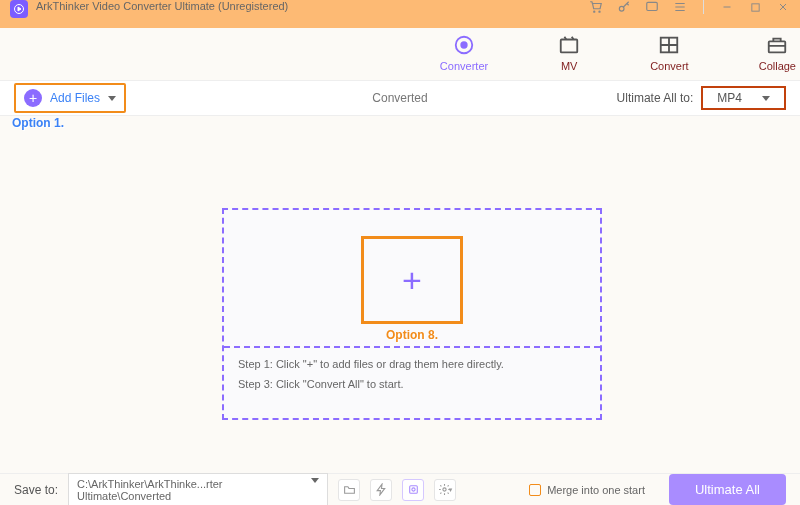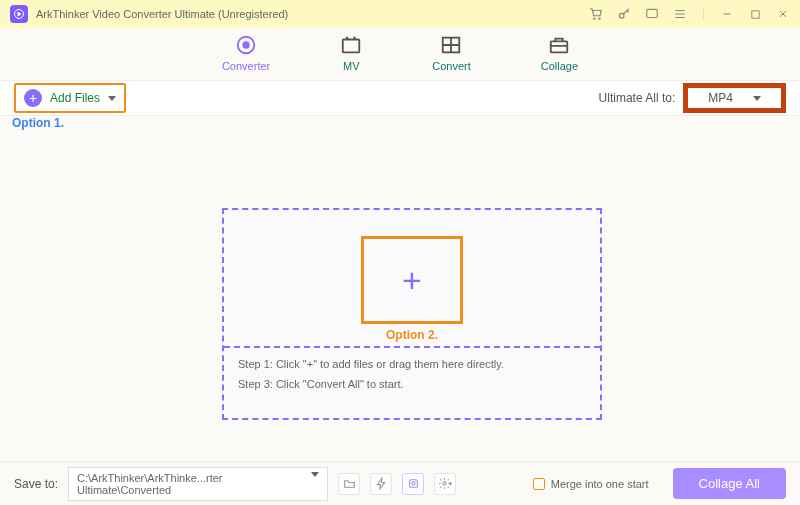--- a/index.html
+++ b/index.html
@@ -1,48 +1,48 @@
 <!DOCTYPE html>
 <html><head>
 <meta charset="utf-8">
 <style>
 *{box-sizing:border-box;margin:0;padding:0;font-family:Arial,sans-serif}
 body{width:800px;height:505px;background:#fcfaf6;overflow:hidden;font-size:12px;color:#555}
-.titlebar{height:28px;display:flex;align-items:center;padding:0 10px;background:#fef9c3}
+.titlebar{height:28px;display:flex;align-items:flex-start;padding:0 10px;background:#fdba74}
 .app-icon{width:18px;height:18px;background:#7b5cff;border-radius:4px;margin-right:8px;display:flex;align-items:center;justify-content:center}
 .app-icon svg{width:12px;height:12px}
 .title-text{font-size:11px;color:#666}
 .titlebar-spacer{flex:1}
 .titlebar-icons{display:flex;gap:14px;align-items:center}
 .tb-icon{width:14px;height:14px;display:flex;align-items:center;justify-content:center;cursor:pointer;color:#888}
 .tb-sep{width:1px;height:14px;background:#ddd;margin:0 2px}
-.nav{display:flex;justify-content:center;gap:70px;padding:6px 15px 8px}
-.nav-item{display:flex;flex-direction:column;align-items:center;gap:4px;cursor:pointer;color:#0f766e}
+.nav{display:flex;justify-content:flex-end;gap:70px;padding:6px 4px 8px}
+.nav-item{display:flex;flex-direction:column;align-items:center;gap:4px;cursor:pointer;color:#7f1d1d}
 .nav-item.active{color:#8b6cff}
 .nav-icon{width:22px;height:22px;display:flex;align-items:center;justify-content:center}
 .nav-label{font-size:11px}
 .toolbar{height:36px;border-top:1px solid #eee;border-bottom:1px solid #eee;display:flex;align-items:center;padding:0 14px;background:#fff}
 .add-files{display:flex;align-items:center;gap:8px;cursor:pointer;border:2px solid #f28c1a;padding:4px 8px;border-radius:2px;position:relative}
 .plus-circle{width:18px;height:18px;border-radius:50%;background:#8b6cff;color:#fff;display:flex;align-items:center;justify-content:center;font-size:14px;line-height:1}
-.add-files-label{font-size:12px;color:#15803d}
+.add-files-label{font-size:12px;color:#3b82f6}
 .caret{width:0;height:0;border-left:4px solid transparent;border-right:4px solid transparent;border-top:5px solid #666}
 .option1{position:absolute;left:12px;top:116px;color:#3b82f6;font-weight:bold;font-size:12px;text-shadow:1px 1px 0 #fff}
 .tabs-center{position:absolute;left:50%;transform:translateX(-50%);display:flex;gap:0;align-items:center}
 .tab{padding:5px 16px;font-size:12px;color:#777;cursor:pointer;border-radius:12px}
 .tab.active{background:#eee;color:#555}
 .convert-to{margin-left:auto;display:flex;align-items:center;gap:8px;font-size:12px;color:#555}
-.select-box{border:5px solid #c2410c;padding:3px 20px;display:flex;align-items:center;gap:20px;background:#fff;cursor:pointer;min-width:78px;justify-content:space-between}
+.select-box{border:2px solid #c2410c;padding:3px 14px;display:flex;align-items:center;gap:20px;background:#fff;cursor:pointer;min-width:78px;justify-content:space-between}
 .main{position:relative;height:348px}
 .dropzone{position:absolute;left:222px;top:92px;width:380px;height:212px;border:2px dashed #8b6cff;background:#fafafc}
 .plus-box{position:absolute;left:50%;top:26px;transform:translateX(-50%);width:102px;height:88px;border:3px solid #f28c1a;display:flex;align-items:center;justify-content:center;cursor:pointer;background:#fafafc}
 .plus-big{color:#8b6cff;font-size:34px;font-weight:200}
 .option2{position:absolute;left:50%;top:118px;transform:translateX(-50%);color:#f28c1a;font-weight:bold;font-size:12px;text-shadow:1px 1px 0 #fff}
 .hr-dash{position:absolute;left:0;right:0;top:136px;border-top:2px dashed #8b6cff}
 .steps{position:absolute;left:14px;top:148px;display:flex;flex-direction:column;gap:8px;font-size:11px;color:#666}
-.footer{position:absolute;bottom:0;left:0;right:0;height:44px;border-top:1px solid #eee;display:flex;align-items:center;padding:0 14px;gap:10px;background:#fcfaf6}
+.footer{position:absolute;bottom:0;left:0;right:0;height:32px;border-top:1px solid #eee;display:flex;align-items:center;padding:0 14px;gap:10px;background:#fcfaf6}
 .save-label{font-size:12px;color:#555}
 .save-path{border:1px solid #ddd;padding:4px 8px;font-size:11px;color:#666;display:flex;align-items:flex-start;gap:6px;background:#fff;width:260px;justify-content:space-between}
 .ft-icon{width:22px;height:22px;border:1px solid #e5e5e5;border-radius:3px;display:flex;align-items:center;justify-content:center;cursor:pointer;color:#999;background:#fff;font-size:10px}
 .ft-icon.purple{color:#a98cff;border-color:#d5c8ff}
 .merge{display:flex;align-items:center;gap:6px;margin-left:auto;font-size:11px;color:#666}
 .checkbox{width:12px;height:12px;border:1.5px solid #f28c1a;border-radius:2px}
 .convert-btn{background:#a98cff;color:#fff;padding:8px 26px;border-radius:4px;font-size:13px;cursor:pointer;margin-left:14px}
 </style>
 </head>
 <body>
@@ -140,38 +140,39 @@
   </div>
 </div>
 
 <div class="toolbar">
   <div class="add-files">
     <div class="plus-circle">+</div>
     <span class="add-files-label">Add Files</span>
     <div class="caret"></div>
   </div>
   <div class="tabs-center">
+    <div class="tab">Converted</div>
   </div>
   <div class="convert-to">
     <span>Ultimate All to:</span>
     <div class="select-box">
       <span>MP4</span>
       <div class="caret"></div>
     </div>
   </div>
 </div>
 
 <div class="option1">Option 1.</div>
 
 <div class="main">
   <div class="dropzone">
     <div class="plus-box">
       <div class="plus-big">+</div>
     </div>
-    <div class="option2">Option 2.</div>
+    <div class="option2">Option 8.</div>
     <div class="hr-dash"></div>
     <div class="steps">
       <div>Step 1: Click "+" to add files or drag them here directly.</div>
       <div>Step 3: Click "Convert All" to start.</div>
     </div>
   </div>
 </div>
 
 <div class="footer">
   <span class="save-label">Save to:</span>
@@ -199,14 +200,14 @@
       <svg width="13" height="13" viewBox="0 0 24 24" fill="none" stroke="currentColor" stroke-width="2">
         <circle cx="12" cy="12" r="3"></circle>
         <path d="M12 2v3M12 19v3M4.2 4.2l2.1 2.1M17.7 17.7l2.1 2.1M2 12h3M19 12h3M4.2 19.8l2.1-2.1M17.7 6.3l2.1-2.1"></path>
       </svg>
       <span style="font-size:7px;margin-left:-2px">▾</span>
     </div>
   <div class="merge">
     <div class="checkbox"></div>
     <span>Merge into one start</span>
   </div>
-  <div class="convert-btn">Collage All</div>
+  <div class="convert-btn">Ultimate All</div>
 </div>
 
 </body></html>

